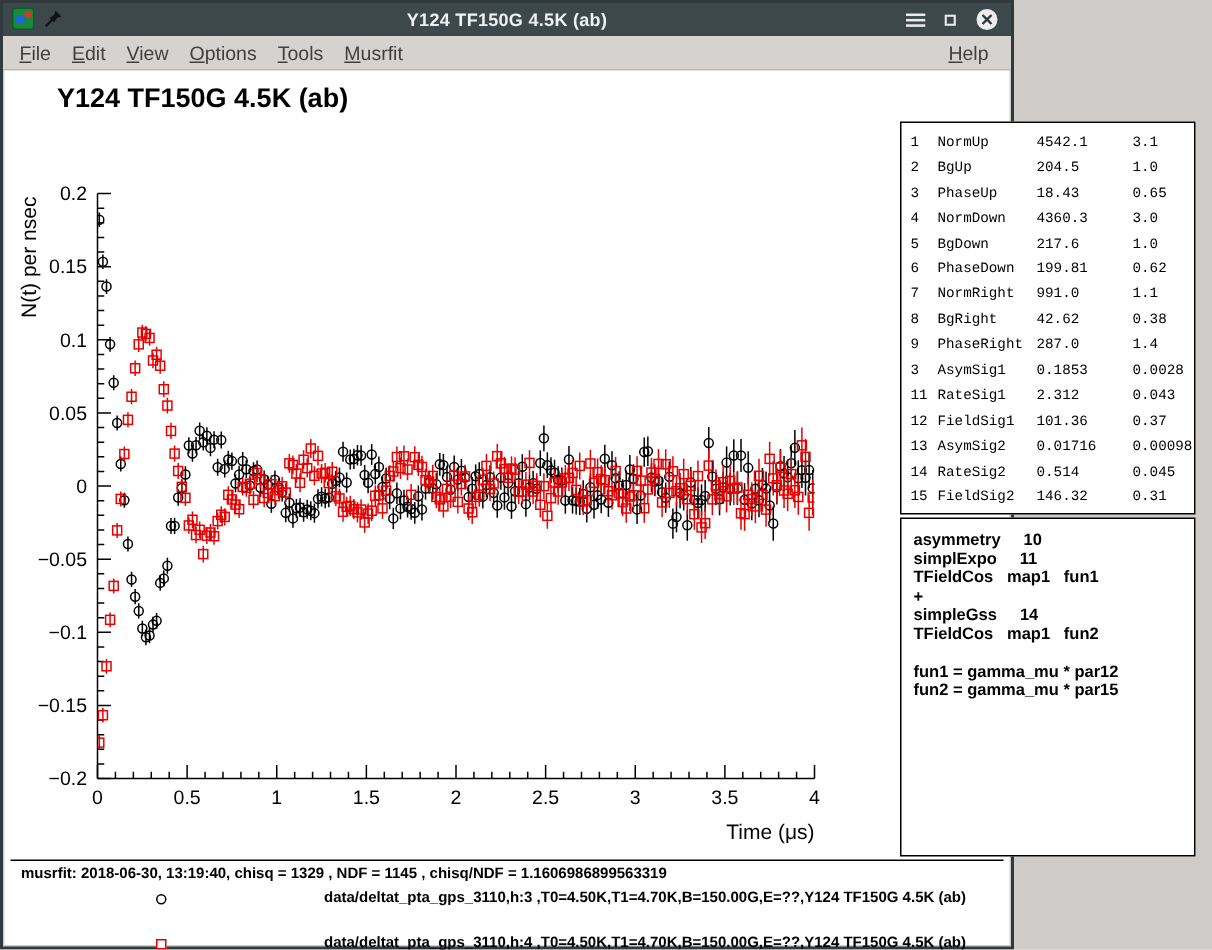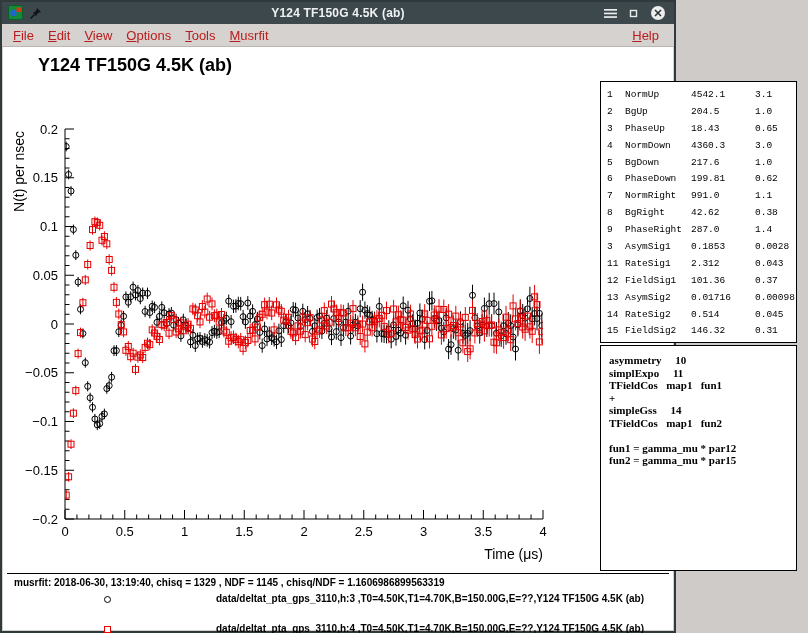--- a/index.html
+++ b/index.html
@@ -10,40 +10,40 @@
   
   .titlebar{position:absolute;left:0;top:0;right:0;height:22px;background:#3d484d;
     display:flex;align-items:center;}
   .tb-left{position:absolute;left:6px;top:3px;display:flex;gap:6px;align-items:center;z-index:2;}
   .tb-title{width:100%;text-align:center;color:#eef1f1;font-size:12px;font-weight:bold;
     letter-spacing:.2px;}
   .tb-right{position:absolute;right:8px;top:3px;display:flex;gap:11px;align-items:center;z-index:2;}
   .tb-btn{display:inline-flex;align-items:center;justify-content:center;cursor:default;}
   
   .menubar{position:absolute;left:0;top:22px;right:0;height:23px;background:#d6d2cf;
-    border-bottom:1px solid #b9b5b1;display:flex;align-items:center;font-size:13px;color:#b91c1c;}
+    border-bottom:1px solid #b9b5b1;display:flex;align-items:center;font-size:13px;color:#404040;}
   #menus{display:flex;align-items:center;padding-left:4px;}
   .menu-item{padding:3px 7px;white-space:nowrap;}
   .menu-item.help{position:absolute;right:8px;}
   
   .canvas{position:absolute;left:1px;top:45px;right:1px;bottom:1px;background:#ffffff;}
   .page-title{position:absolute;left:35px;top:8px;font-size:18px;font-weight:bold;color:#000;}
   #chart{position:absolute;left:2px;top:36px;}
   
   .param-box{position:absolute;left:597px;top:34px;width:197px;height:262px;background:#fff;
     border:1px solid #000;font-family:"Liberation Mono","DejaVu Sans Mono",monospace;
     font-size:9.5px;color:#000;padding:5px 0 0 6px;overflow:hidden;}
   .param-row{display:flex;height:16.9px;line-height:16.9px;white-space:pre;}
   .p-no{width:18px;}
   .p-name{width:66px;}
   .p-val{width:64px;}
   .p-err{flex:1;}
   
   .theory-box{position:absolute;left:597px;top:298px;width:197px;height:226px;background:#fff;
-    border:1px solid #000;font-family:Liberation Serif, serif;
+    border:1px solid #000;font-family:Liberation Sans, sans-serif;
     font-size:11px;font-weight:bold;color:#000;padding:8px 0 0 8px;overflow:hidden;}
   .theory-line{height:12.5px;line-height:12.5px;white-space:pre;}
   
   .sep-line{position:absolute;left:4px;right:4px;top:526px;border-top:1px solid #000;}
   .status-line{position:absolute;left:11px;top:530px;font-size:10px;font-weight:bold;color:#000;
     white-space:nowrap;}
   #legend{position:absolute;left:0;top:0;width:100%;height:100%;pointer-events:none;}
   .legend-row{position:absolute;left:0;width:100%;height:16px;}
   .legend-marker{position:absolute;left:101px;top:3px;width:7px;height:7px;border:1px solid #000;
     background:#fff;}

